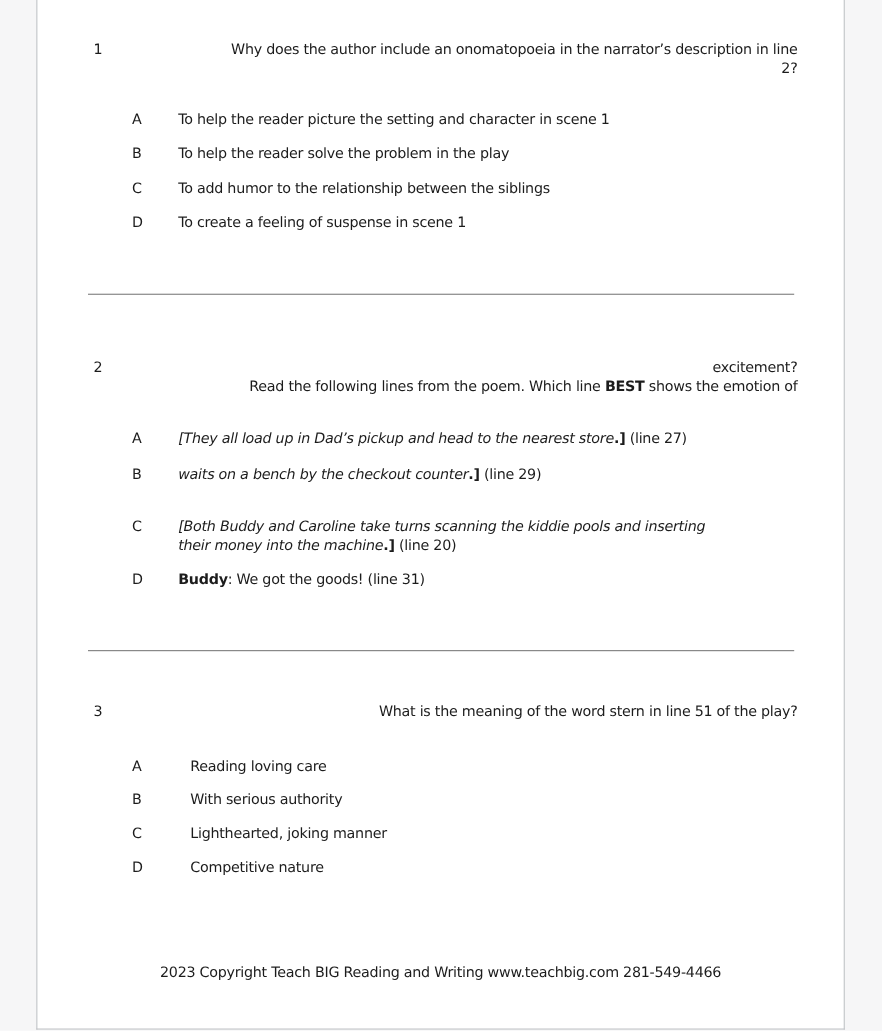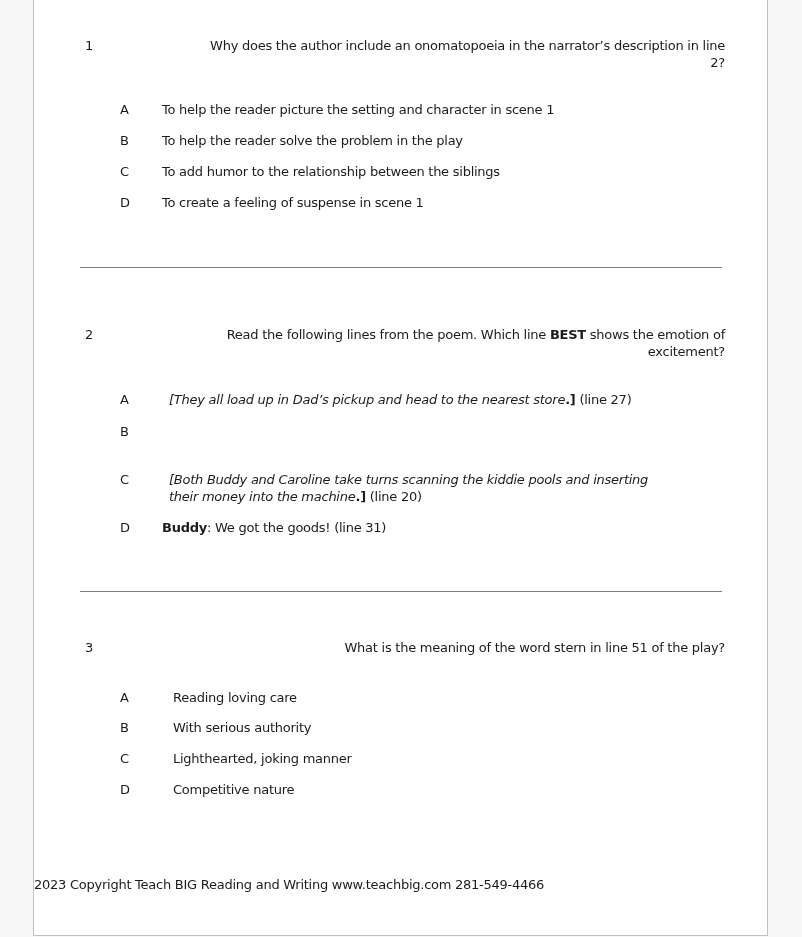--- a/index.html
+++ b/index.html
@@ -22,30 +22,30 @@
   }
   .question { position:absolute; left:51px; width:640px; display:flex; }
   .q-num { width:33px; flex:0 0 33px; line-height:17px; }
   .q-body { flex:1;text-align:right; }
   .line { line-height:17px; white-space:nowrap; }
   .opt { position:absolute; left:86px; width:612px; display:flex; }
   .opt-letter { width:42px; flex:0 0 42px; line-height:17px; }
   .opt-wide .opt-letter { width:53px; flex:0 0 53px; }
   .opt-body { flex:1; }
   .run-r { font-style:normal; font-weight:normal; }
-  .run-i { font-style:italic;margin-left:7px; }
+  .run-i { font-style:italic; }
   .run-b { font-weight:bold; }
   .run-u { }
   .divider {
     position:absolute; left:46px; width:642px;
     border:none; border-top:1px solid #7d7d7d; margin:0; height:0;
   }
   .footer {
     position:absolute; top:876px; left:0; width:100%;
-    text-align:left; line-height:17px;
+    text-align:center; line-height:17px;
   }
 </style>
 </head>
 <body>
 
 <div class="page">
 
   <section class="question" style="top:37px">
     <div class="q-num">1</div>
     <div class="q-body">
@@ -76,33 +76,34 @@
     <div class="opt-body">
       <div class="line"><span class="run-r">To create a feeling of suspense in scene 1</span></div>
     </div>
   </div>
 
   <hr class="divider" style="top:267px">
 
   <section class="question" style="top:326px">
     <div class="q-num">2</div>
     <div class="q-body">
+      <div class="line"><span class="run-r">excitement?</span></div>
       <div class="line"><span class="run-r">Read the following lines from the poem. Which line </span><span class="run-b">BEST</span><span class="run-r"> shows the emotion of</span></div>
-      <div class="line"><span class="run-r">excitement?</span></div>
     </div>
   </section>
   <div class="opt" style="top:391px">
     <div class="opt-letter">A</div>
     <div class="opt-body">
       <div class="line"><span class="run-i">[They all load up in Dad’s pickup and head to the nearest store</span><span class="run-b">.]</span><span class="run-r"> (line 27)</span></div>
     </div>
   </div>
   <div class="opt" style="top:423px">
     <div class="opt-letter">B</div>
     <div class="opt-body">
+      <div class="line"><span class="run-i">waits on a bench by the checkout counter</span><span class="run-b">.]</span><span class="run-r"> (line 29)</span></div>
     </div>
   </div>
   <div class="opt" style="top:471px">
     <div class="opt-letter">C</div>
     <div class="opt-body">
       <div class="line"><span class="run-i">[Both Buddy and Caroline take turns scanning the kiddie pools and inserting</span></div>
       <div class="line"><span class="run-i">their money into the machine</span><span class="run-b">.]</span><span class="run-r"> (line 20)</span></div>
     </div>
   </div>
   <div class="opt" style="top:519px">

